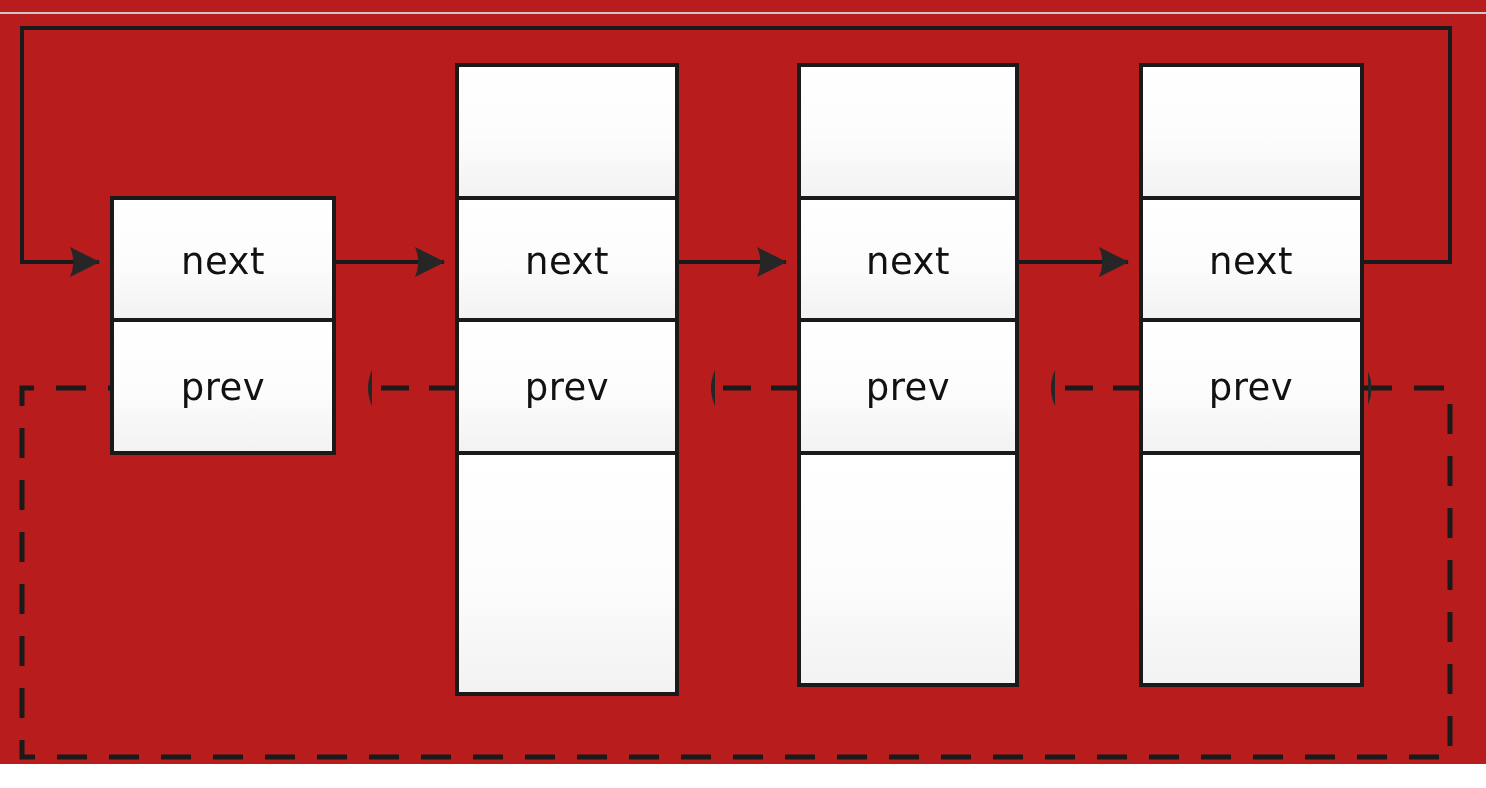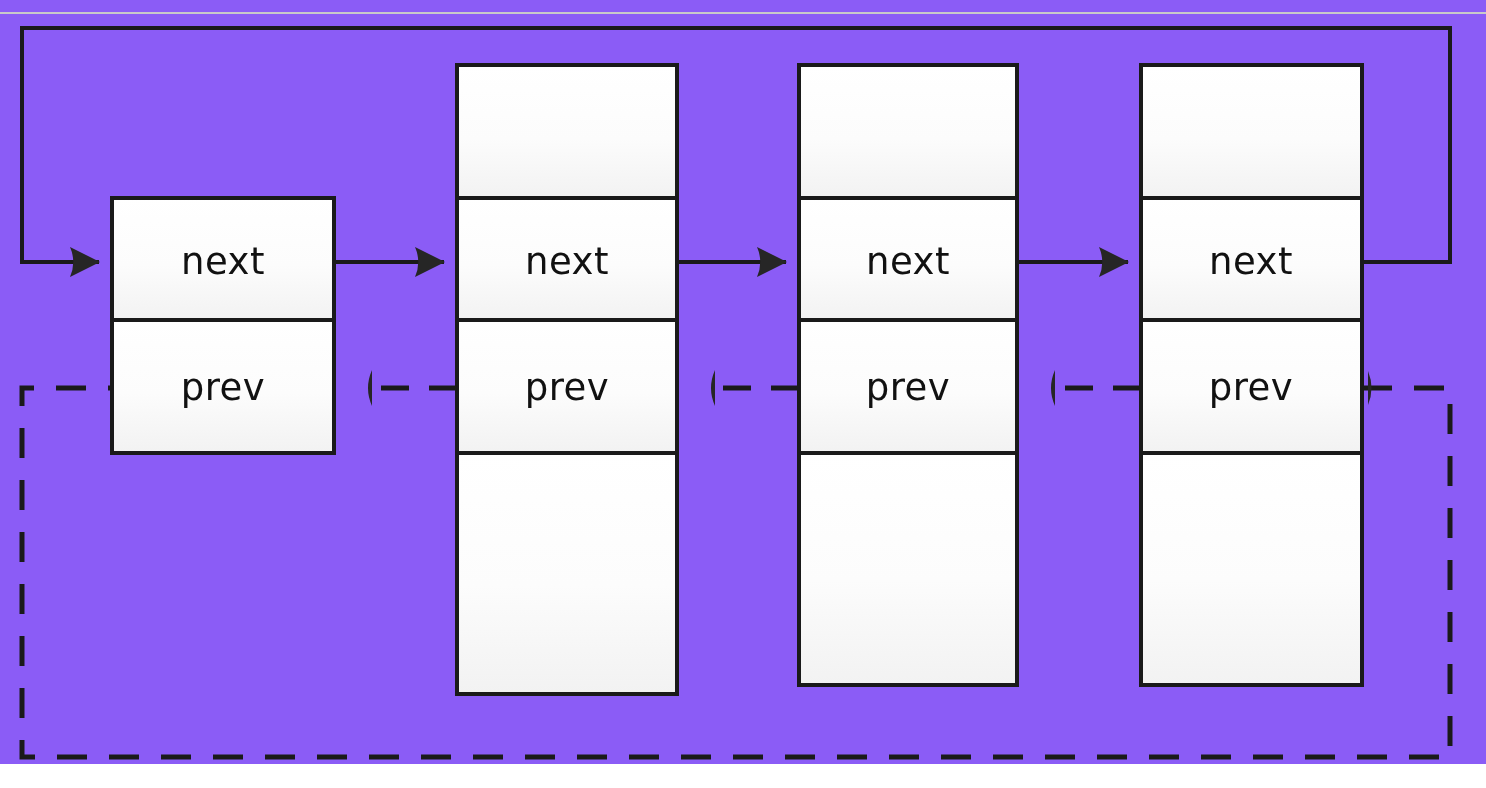--- a/index.html
+++ b/index.html
@@ -8,21 +8,21 @@
     padding: 0;
     background: #ffffff;
   }
   body {
     font-family: "DejaVu Sans", sans-serif;
   }
   #canvas {
     position: relative;
     width: 1486px;
     height: 764px;
-    background: #8b5cf6;
+    background: #b91c1c;
     overflow: hidden;
     text-decoration: underline;
   }
   #diagram-svg {
     position: absolute;
     left: 0;
     top: 0;
     width: 1486px;
     height: 788px;
   }

